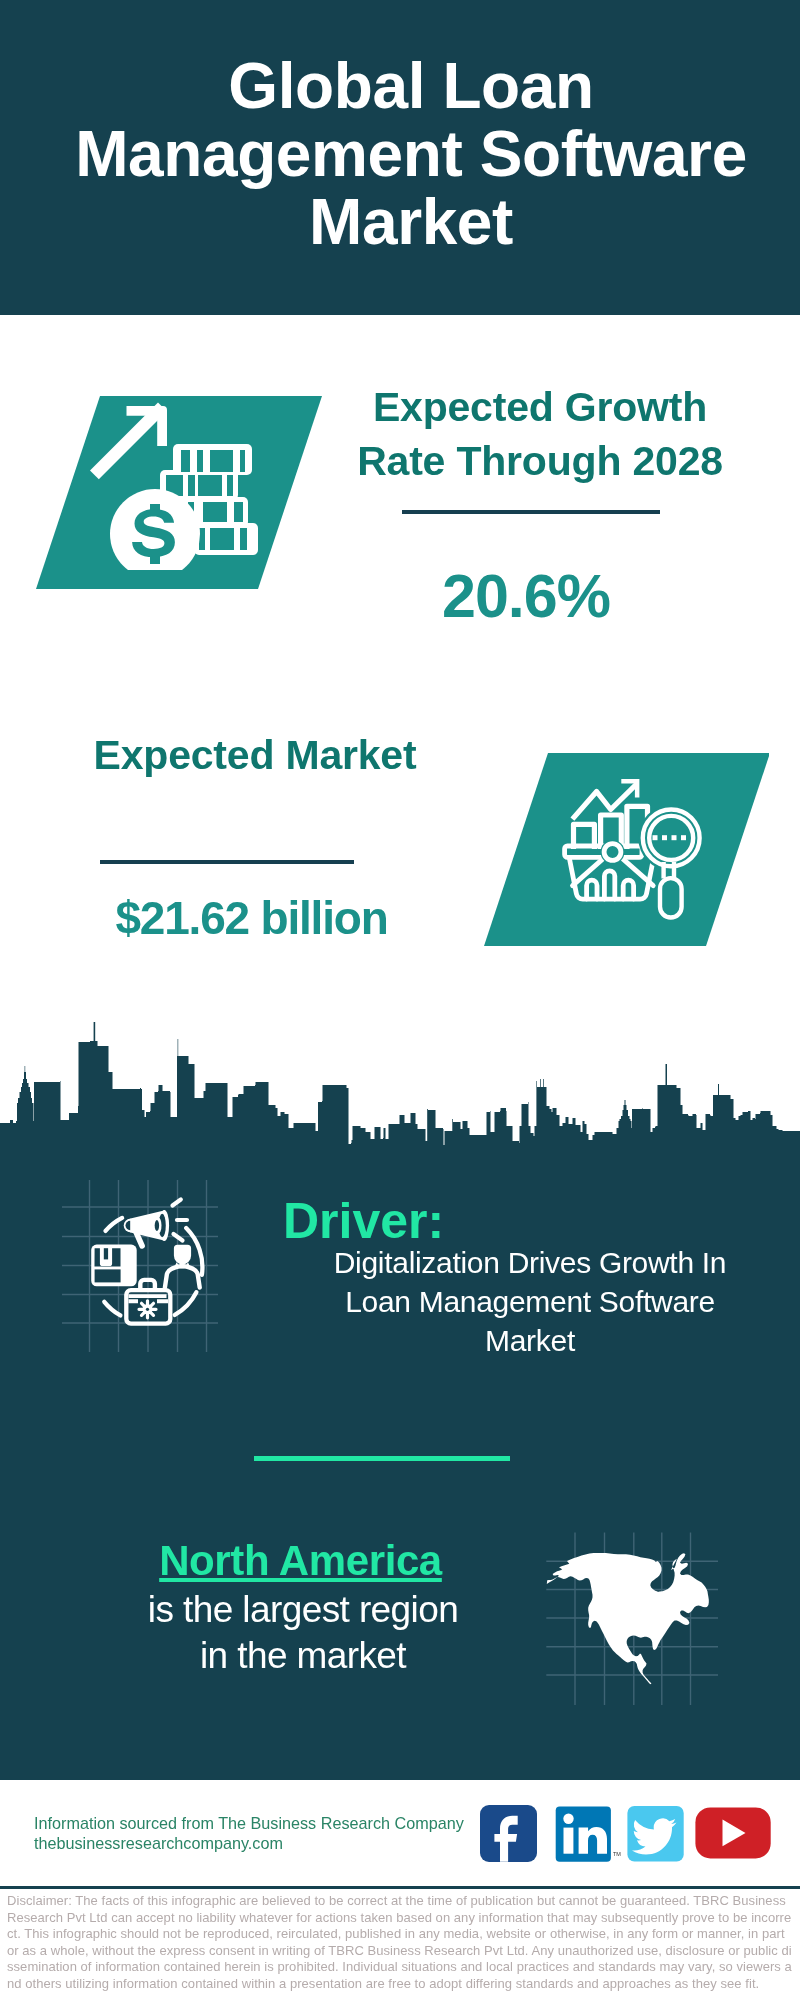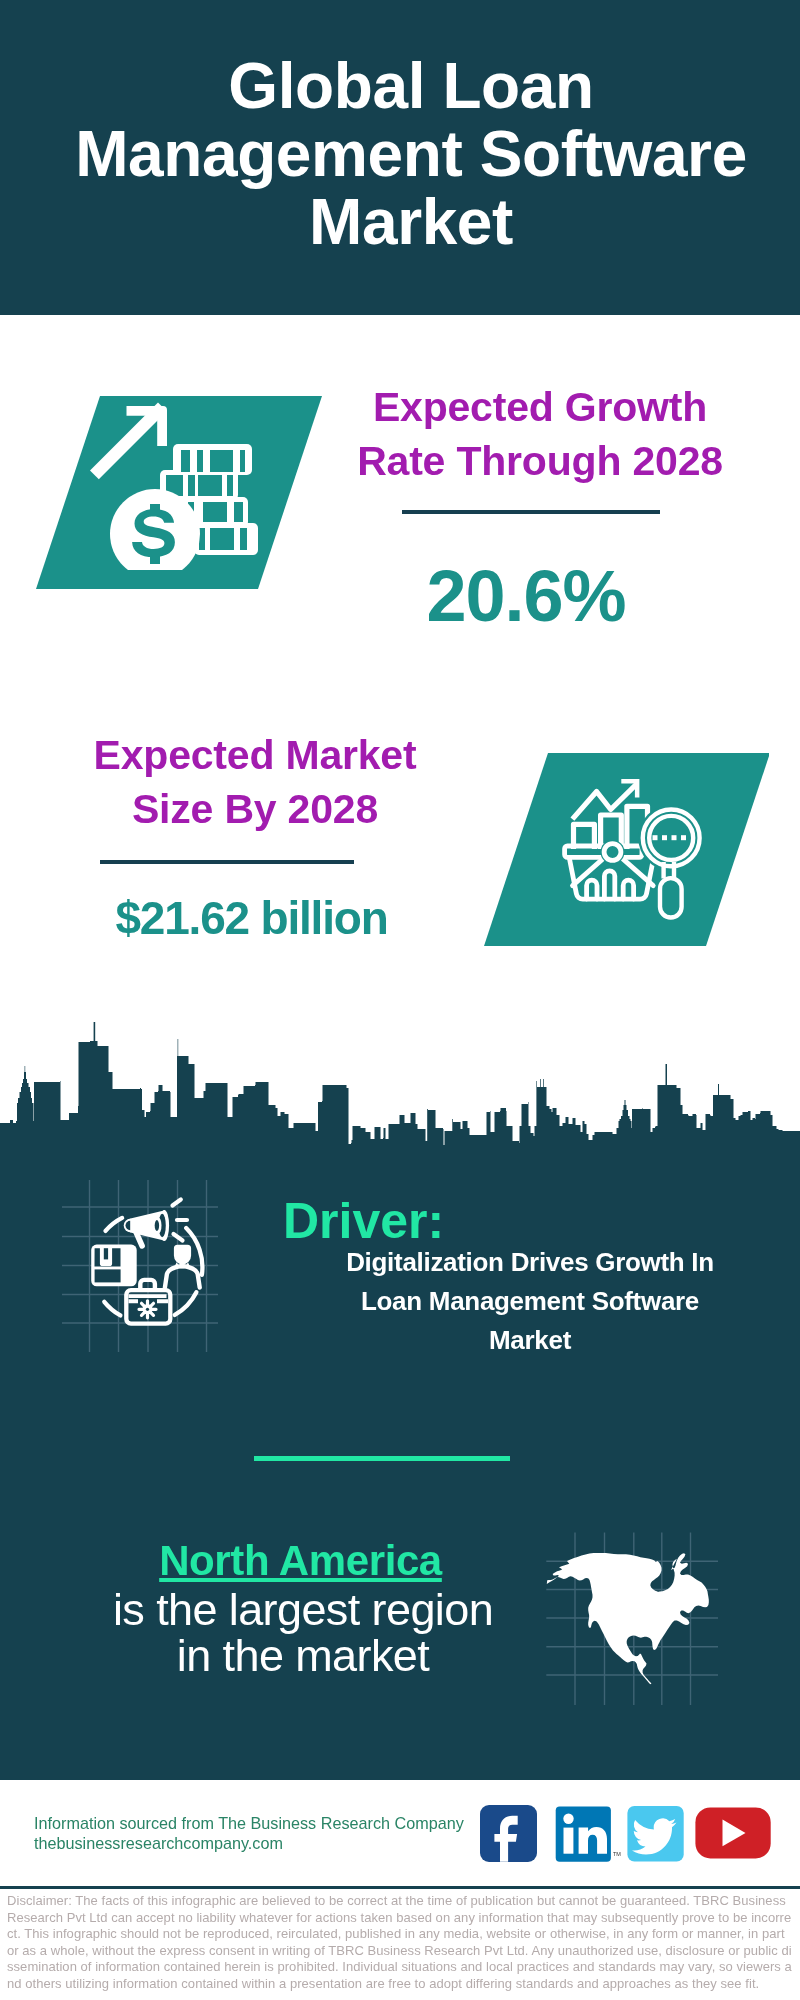--- a/index.html
+++ b/index.html
@@ -16,36 +16,36 @@
 
   
   .tile{position:absolute;background:#1b918a;}
   .tile1{left:36px;top:396px;width:286px;height:193px;
       -webkit-clip-path:polygon(64px 0,286px 0,222px 193px,0 193px);
       clip-path:polygon(64px 0,286px 0,222px 193px,0 193px);}
   .tile2{left:484px;top:753px;width:285px;height:193px;
       -webkit-clip-path:polygon(64px 0,286px 0,222px 193px,0 193px);
       clip-path:polygon(64px 0,286px 0,222px 193px,0 193px);}
 
-  .blk-title{position:absolute;color:#a21caf;font-size:41px;font-weight:bold;
+  .blk-title{position:absolute;color:#0f766e;font-size:41px;font-weight:bold;
       line-height:54px;text-align:center;letter-spacing:-0.2px;}
   .rule{position:absolute;height:4px;background:#163f50;}
   .blk-value{position:absolute;color:#1b918a;font-weight:bold;text-align:center;}
 
   
   .lower{position:absolute;left:0;top:1145px;width:800px;height:635px;background:#15414f;}
   .skyline{position:absolute;left:0;top:1018px;width:800px;height:130px;}
 
   .sec-head{position:absolute;color:#21e7a4;font-size:50px;font-weight:bold;text-align:left;}
-  .sec-body{position:absolute;color:#ffffff;font-size:26px;font-weight:bold;
+  .sec-body{position:absolute;color:#ffffff;font-size:30px;font-weight:normal;
       line-height:39px;text-align:center;letter-spacing:-0.3px;}
   .mid-rule{position:absolute;height:5px;background:#21e7a4;}
 
   .na-head{position:absolute;color:#21e7a4;font-size:42px;font-weight:bold;text-align:center;letter-spacing:-0.4px;text-decoration:underline;}
-  .na-body{position:absolute;color:#ffffff;font-size:45px;font-weight:normal;
+  .na-body{position:absolute;color:#ffffff;font-size:37px;font-weight:normal;
       line-height:45.5px;text-align:center;letter-spacing:-0.6px;}
   .src-text{position:absolute;left:34px;top:1814px;color:#2a8466;
       font-size:16.2px;line-height:19.5px;}
   .hr-line{position:absolute;left:0;top:1886px;width:800px;height:3px;background:#15414f;}
   .disclaimer{position:absolute;left:7px;top:1893px;width:786px;color:#b5acac;
       font-size:13px;line-height:16.6px;word-break:break-all;letter-spacing:0.05px;}
 </style>
 </head>
 <body>
 
@@ -106,21 +106,21 @@
       <rect x="150" y="504" width="10" height="11"></rect>
       <rect x="150" y="553" width="10" height="11"></rect>
       <path d="M155 509 c-12.6 0 -20.5 6.2 -20.5 14.4 0 8.7 7.7 12.3 19 13.9 7.7 1.2 10.9 2.6 10.9 5.9 0 3.6 -4.4 5.7 -10.7 5.7 -7 0 -11.3 -2.7 -11.7 -7 h-9.9 c0.4 9.6 8.1 15.2 21.4 15.2 13.4 0 21.4 -5.7 21.4 -14.9 0 -8.8 -7.2 -12.7 -19.6 -14.7 -8.9 -1.5 -11.6 -2.8 -11.6 -5.9 0 -3.2 4 -5.2 9.8 -5.2 6.3 0 9.9 2.3 10.7 6.4 h9.9 c-0.9 -8.8 -8.1 -13.8 -20.6 -13.8z"></path>
     </g>
   </svg>
   <div class="blk-title" style="left:330px;top:380px;width:420px;">
     <div>Expected Growth</div>
     <div>Rate Through 2028</div>
   </div>
   <div class="rule" style="left:402px;top:510px;width:258px;"></div>
-  <div class="blk-value" style="left:320px;top:546px;width:412px;font-size:72px;line-height:100px;letter-spacing:-1px;">20.6%</div>
+  <div class="blk-value" style="left:320px;top:546px;width:412px;font-size:61px;line-height:100px;letter-spacing:-1px;">20.6%</div>
 
   <div class="tile tile2"></div>
   <svg class="icon-analysis" style="position:absolute;left:560px;top:770px;width:165px;height:150px;" viewBox="560 770 165 150">
     <g fill="none" stroke="#ffffff" stroke-width="5.2" stroke-linejoin="round" stroke-linecap="butt">
 
       <polyline points="572.4,819.1 596.6,791.5 610.7,809.5 637,783.6"></polyline>
 
       <path d="M573.5 849 v-24.6 h20.9 v24.6"></path>
       <path d="M600.6 849 v-34 h20.7 v34"></path>
       <path d="M626.9 849 v-42.7 h20.6 v42.7"></path>
@@ -153,21 +153,20 @@
       <g fill="#ffffff">
         <rect x="652.5" y="835.2" width="5" height="5"></rect>
         <rect x="662" y="835.2" width="5" height="5"></rect>
         <rect x="671.5" y="835.2" width="5" height="5"></rect>
         <rect x="681" y="835.2" width="5" height="5"></rect>
       </g>
     </g>
   </svg>
   <div class="blk-title" style="left:45px;top:728px;width:420px;">
     <div>Expected Market</div>
-    <div>Size By 2028</div>
   </div>
   <div class="rule" style="left:100px;top:860px;width:254px;"></div>
   <div class="blk-value" style="left:0px;top:878px;width:503px;font-size:46px;line-height:80px;letter-spacing:-1.2px;">$21.62 billion</div>
 
   <div class="lower"></div>
   <svg class="skyline" viewBox="0 1018 800 142" preserveAspectRatio="none" style="position:absolute;left:0;top:1018px;width:800px;height:142px;">
     <path fill="#15414f" d="M0,1160 L0,1123 L5,1123 L5,1123 L10,1123 L10,1120 L13,1120 L13,1123 L16,1123 L16,1121 L17,1121 L17,1103 L18,1103 L18,1098 L19.5,1098 L19.5,1092 L21,1092 L21,1087 L22,1087 L22,1083 L23,1083 L23,1079 L24,1079 L24,1072 L24.6,1072 L24.6,1066 L25.2,1066 L25.2,1072 L26,1072 L26,1079 L27,1079 L27,1083 L28.5,1083 L28.5,1087 L30,1087 L30,1092 L31,1092 L31,1098 L32,1098 L32,1103 L33.5,1103 L33.5,1121 L34,1121 L34,1082 L60,1082 L60,1081 L60.5,1081 L60.5,1120 L66,1120 L66,1120 L69,1120 L69,1113 L78,1113 L78,1106 L78.5,1106 L78.5,1042 L90,1042 L90,1041 L93,1041 L93,1041 L93.6,1041 L93.6,1022 L94.6,1022 L94.6,1022 L95.2,1022 L95.2,1041 L97,1041 L97,1041 L97.5,1041 L97.5,1046 L108,1046 L108,1046 L108.5,1046 L108.5,1072 L112,1072 L112,1072 L112.5,1072 L112.5,1089 L125,1089 L125,1089 L140,1089 L140,1088 L141,1088 L141,1089 L142,1089 L142,1110 L144.5,1110 L144.5,1117 L146,1117 L146,1112 L150,1112 L150,1111 L150.5,1111 L150.5,1103 L154,1103 L154,1103 L154.5,1103 L154.5,1092 L158,1092 L158,1091 L158.5,1091 L158.5,1085 L162,1085 L162,1085 L162.5,1085 L162.5,1091 L170,1091 L170,1092 L170.5,1092 L170.5,1117 L176.5,1117 L176.5,1117 L177,1117 L177,1056 L177.6,1056 L177.6,1039 L178.2,1039 L178.2,1056 L188,1056 L188,1056 L188.5,1056 L188.5,1064 L194,1064 L194,1064 L194.5,1064 L194.5,1098 L203,1098 L203,1098 L203.5,1098 L203.5,1091 L205,1091 L205,1091 L205.5,1091 L205.5,1083 L227,1083 L227,1083 L227.5,1083 L227.5,1117 L232,1117 L232,1117 L232.5,1117 L232.5,1097 L238,1097 L238,1095 L238.5,1095 L238.5,1094 L243,1094 L243,1094 L243.5,1094 L243.5,1086 L255,1086 L255,1085 L255.5,1085 L255.5,1082 L268,1082 L268,1082 L268.5,1082 L268.5,1105 L275,1105 L275,1105 L275.5,1105 L275.5,1108 L277,1108 L277,1108 L277.5,1108 L277.5,1116 L280,1116 L280,1116 L280.5,1116 L280.5,1112 L284,1112 L284,1112 L284.5,1112 L284.5,1114 L288,1114 L288,1114 L288.5,1114 L288.5,1128 L293,1128 L293,1128 L293.5,1128 L293.5,1123 L315,1123 L315,1123 L315.5,1123 L315.5,1131 L317.5,1131 L317.5,1131 L318,1131 L318,1102 L322,1102 L322,1101 L322.5,1101 L322.5,1085 L346,1085 L346,1085 L346.5,1085 L346.5,1088 L348,1088 L348,1088 L348.5,1088 L348.5,1144 L351,1144 L351,1143 L351.5,1143 L351.5,1140 L352,1140 L352,1140 L352.5,1140 L352.5,1126 L360,1126 L360,1126 L360.5,1126 L360.5,1128 L365,1128 L365,1128 L365.5,1128 L365.5,1132 L370,1132 L370,1132 L370.5,1132 L370.5,1139 L374,1139 L374,1139 L374.5,1139 L374.5,1127 L380,1127 L380,1127 L380.5,1127 L380.5,1139 L383,1139 L383,1138 L383.5,1138 L383.5,1128 L385,1128 L385,1128 L385.5,1128 L385.5,1139 L388,1139 L388,1139 L388.5,1139 L388.5,1124 L399,1124 L399,1124 L399.5,1124 L399.5,1115 L404,1115 L404,1115 L404.5,1115 L404.5,1123 L410,1123 L410,1123 L410.5,1123 L410.5,1113 L415,1113 L415,1113 L415.5,1113 L415.5,1124 L417,1124 L417,1124 L417.5,1124 L417.5,1129 L425,1129 L425,1129 L425.5,1129 L425.5,1141 L427,1141 L427,1141 L427.2,1141 L427.2,1109 L427.8,1109 L427.8,1109 L428,1109 L428,1110 L435,1110 L435,1110 L435.5,1110 L435.5,1128 L443,1128 L443,1129 L443.5,1129 L443.5,1145 L444,1145 L444,1145 L444.5,1145 L444.5,1131 L452,1131 L452,1131 L452.3,1131 L452.3,1119 L452.8,1119 L452.8,1119 L453,1119 L453,1122 L460,1122 L460,1122 L460.5,1122 L460.5,1129 L462,1129 L462,1129 L462.5,1129 L462.5,1121 L467,1121 L467,1121 L467.5,1121 L467.5,1128 L469,1128 L469,1128 L469.5,1128 L469.5,1135 L486,1135 L486,1135 L486.5,1135 L486.5,1112 L490,1112 L490,1111 L490.5,1111 L490.5,1132 L494,1132 L494,1132 L494.5,1132 L494.5,1112 L500,1112 L500,1111 L500.5,1111 L500.5,1108 L506,1108 L506,1111 L506.5,1111 L506.5,1126 L512,1126 L512,1126 L512.5,1126 L512.5,1141 L519,1141 L519,1143 L519.5,1143 L519.5,1126 L521,1126 L521,1126 L521.5,1126 L521.5,1104 L528,1104 L528,1102 L528.5,1102 L528.5,1126 L530,1126 L530,1126 L530.5,1126 L530.5,1133 L533,1133 L533,1133 L533.5,1133 L533.5,1136 L534,1136 L534,1136 L534.5,1136 L534.5,1126 L536,1126 L536,1126 L536.4,1126 L536.4,1081 L536.9,1081 L536.9,1081 L537,1081 L537,1087 L540,1087 L540,1087 L540.3,1087 L540.3,1079 L540.8,1079 L540.8,1079 L541,1079 L541,1087 L543,1087 L543,1087 L543.3,1087 L543.3,1079 L543.8,1079 L543.8,1079 L544,1079 L544,1087 L546,1087 L546,1087 L546.5,1087 L546.5,1106 L549,1106 L549,1106 L549.5,1106 L549.5,1109 L551,1109 L551,1109 L551.5,1109 L551.5,1112 L552,1112 L552,1112 L552.5,1112 L552.5,1108 L556,1108 L556,1108 L556.5,1108 L556.5,1115 L559,1115 L559,1115 L559.5,1115 L559.5,1126 L562,1126 L562,1126 L562.5,1126 L562.5,1123 L565,1123 L565,1123 L565.5,1123 L565.5,1117 L568,1117 L568,1117 L568.5,1117 L568.5,1124 L572,1124 L572,1124 L572.5,1124 L572.5,1118 L575,1118 L575,1118 L575.5,1118 L575.5,1125 L580,1125 L580,1125 L580.5,1125 L580.5,1132 L582,1132 L582,1132 L582.5,1132 L582.5,1121 L584,1121 L584,1121 L584.5,1121 L584.5,1124 L586,1124 L586,1124 L586.5,1124 L586.5,1134 L588,1134 L588,1134 L588.5,1134 L588.5,1140 L592,1140 L592,1140 L592.5,1140 L592.5,1135 L594,1135 L594,1135 L594.5,1135 L594.5,1132 L612,1132 L612,1132 L612.5,1132 L612.5,1134 L616,1134 L616,1134 L616.5,1134 L616.5,1128 L618,1128 L618,1128 L618.5,1128 L618.5,1121 L619.5,1121 L619.5,1119 L621,1119 L621,1116 L622.5,1116 L622.5,1110 L623.5,1110 L623.5,1105 L624.5,1105 L624.5,1100 L625.5,1100 L625.5,1105 L626.5,1105 L626.5,1110 L628,1110 L628,1116 L629.5,1116 L629.5,1119 L630.5,1119 L630.5,1121 L631.5,1121 L631.5,1128 L632,1128 L632,1109 L642,1109 L642,1108 L642.5,1108 L642.5,1109 L650,1109 L650,1109 L650.5,1109 L650.5,1132 L652,1132 L652,1132 L652.5,1132 L652.5,1128 L655,1128 L655,1127 L655.5,1127 L655.5,1126 L657,1126 L657,1126 L657.5,1126 L657.5,1085 L665,1085 L665,1085 L665.5,1085 L665.5,1064 L666.5,1064 L666.5,1064 L667,1064 L667,1085 L676,1085 L676,1085 L676.5,1085 L676.5,1088 L680,1088 L680,1088 L680.5,1088 L680.5,1105 L682,1105 L682,1105 L682.5,1105 L682.5,1114 L688,1114 L688,1115 L688.5,1115 L688.5,1116 L692,1116 L692,1116 L692.5,1116 L692.5,1114 L696,1114 L696,1115 L696.5,1115 L696.5,1128 L700,1128 L700,1128 L700.5,1128 L700.5,1123 L702,1123 L702,1123 L702.5,1123 L702.5,1130 L705,1130 L705,1130 L705.5,1130 L705.5,1114 L710,1114 L710,1115 L710.5,1115 L710.5,1116 L712.5,1116 L712.5,1116 L713,1116 L713,1095 L717.5,1095 L717.5,1095 L718,1095 L718,1084 L718.6,1084 L718.6,1084 L719,1084 L719,1095 L730,1095 L730,1095 L730.5,1095 L730.5,1099 L733,1099 L733,1099 L733.5,1099 L733.5,1118 L735,1118 L735,1118 L735.5,1118 L735.5,1120 L738,1120 L738,1120 L738.5,1120 L738.5,1116 L740,1116 L740,1116 L740.5,1116 L740.5,1115 L742,1115 L742,1115 L742.5,1115 L742.5,1112 L748,1112 L748,1111 L748.5,1111 L748.5,1111 L750,1111 L750,1111 L750.5,1111 L750.5,1120 L752,1120 L752,1120 L752.5,1120 L752.5,1118 L755,1118 L755,1119 L755.5,1119 L755.5,1114 L760,1114 L760,1113 L760.5,1113 L760.5,1111 L770,1111 L770,1111 L770.5,1111 L770.5,1115 L772,1115 L772,1115 L772.5,1115 L772.5,1126 L776,1126 L776,1126 L776.5,1126 L776.5,1129 L778,1129 L778,1129 L778.5,1129 L778.5,1130 L782,1130 L782,1130 L782.5,1130 L782.5,1131 L800,1131 L800,1131 L800,1160 Z"></path>
   </svg>
 
   <svg class="icon-driver" style="position:absolute;left:60px;top:1175px;width:160px;height:185px;" viewBox="60 1175 160 185">

